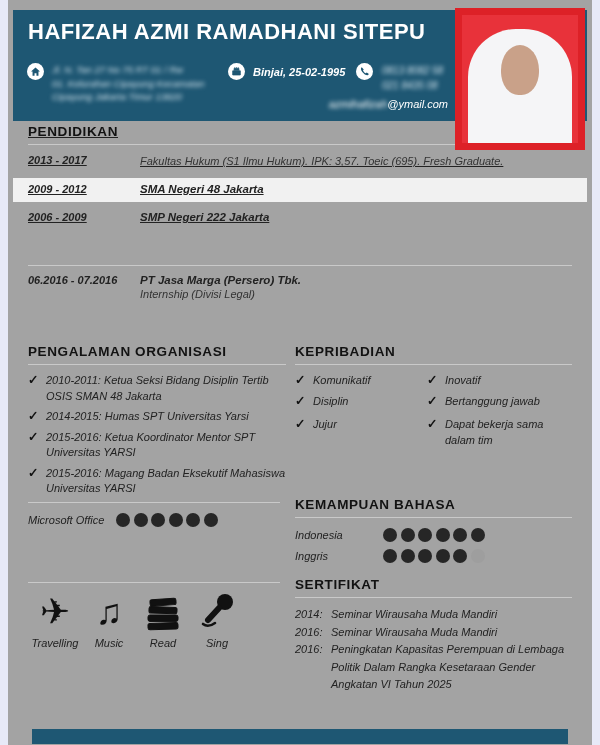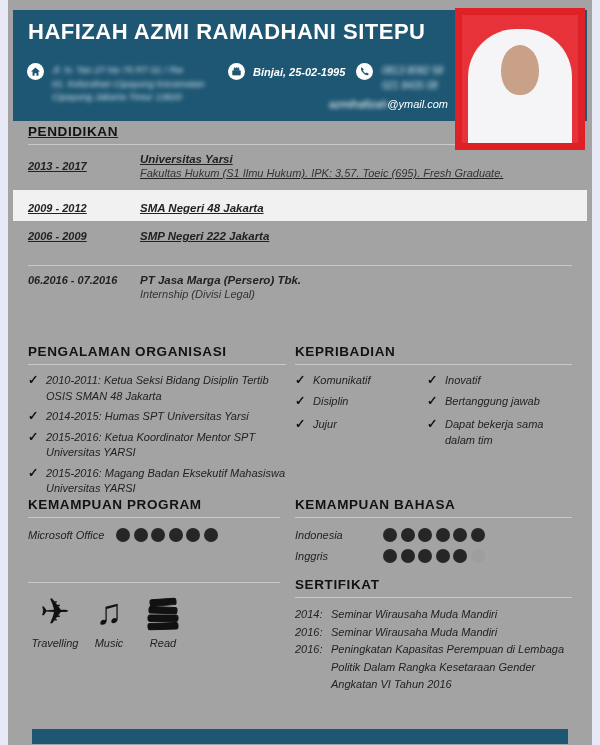--- a/index.html
+++ b/index.html
@@ -153,25 +153,24 @@
       <div class="face"></div>
     </div>
   </div>
 
   <div class="sec" style="left:20px;top:124px;width:544px;text-decoration:underline;">
     <div class="sec-title">PENDIDIKAN</div>
     <div class="rule"></div>
     <div class="edu-row" style="padding:8px 0 6px 0;align-items:center;">
       <div class="period">2013 - 2017</div>
       <div class="edu-main">
-        <div class="edu-title">Universitas Yarsi</div>
         <div class="edu-detail">Fakultas Hukum (S1 Ilmu Hukum). IPK: 3,57. Toeic (695). Fresh Graduate.</div>
       </div>
     </div>
-    <div class="edu-row shaded" style="padding-top:12px;padding-bottom:7px;margin-top:5px;">
+    <div class="edu-row shaded" style="padding-top:5px;padding-bottom:7px;margin-top:5px;">
       <div class="period">2009 - 2012</div>
       <div class="edu-main">
         <div class="edu-title">SMA Negeri 48 Jakarta</div>
       </div>
     </div>
     <div class="edu-row" style="padding:9px 0 0 0;">
       <div class="period">2006 - 2009</div>
       <div class="edu-main">
         <div class="edu-title">SMP Negeri 222 Jakarta</div>
       </div>
@@ -241,21 +240,20 @@
         </div>
         <div class="chk-item" style="margin-top:8px;">
           <span class="chk">✓</span>
           <span>Dapat bekerja sama dalam tim</span>
         </div>
       </div>
     </div>
   </div>
 
   <div class="sec" style="left:20px;top:497px;width:252px;">
-    <div class="sec-title">KEMAMPUAN PROGRAM</div>
     <div class="rule"></div>
     <div style="margin-top:10px;">
       <div class="skill-row">
         <div class="skill-label">Microsoft Office</div>
         <div class="dots">
             <span class="dot filled"></span>
             <span class="dot filled"></span>
             <span class="dot filled"></span>
             <span class="dot filled"></span>
             <span class="dot filled"></span>
@@ -313,37 +311,47 @@
         <div class="hobby-icon">
           <svg width="38" height="34" viewBox="0 0 38 34">
             <rect x="6" y="2" width="26" height="6.4" rx="2" transform="rotate(-4 19 5)"></rect>
             <rect x="5" y="10" width="28" height="6.4" rx="2" transform="rotate(2 19 13)"></rect>
             <rect x="4" y="18" width="30" height="6.4" rx="2"></rect>
             <rect x="4" y="26" width="30" height="6.4" rx="2" transform="rotate(-2 19 29)"></rect>
           </svg>
         </div>
         <div class="hobby-label">Read</div>
       </div>
+      <div class="hobby">
+        <div class="hobby-icon">
+          <svg width="36" height="38" viewBox="0 0 36 38">
+            <circle cx="26" cy="9" r="8" stroke="none"></circle>
+            <line x1="20" y1="15" x2="9" y2="27" stroke-width="6" stroke-linecap="round"></line>
+            <path d="M4 31 q5 4 12 -1" fill="none" stroke-width="2.6" stroke-linecap="round"></path>
+          </svg>
+        </div>
+        <div class="hobby-label">Sing</div>
+      </div>
     </div>
   </div>
 
   <div class="sec" style="left:287px;top:577px;width:277px;">
     <div class="sec-title">SERTIFIKAT</div>
     <div class="rule"></div>
     <div style="margin-top:8px;">
       <div class="cert-item">
         <div class="cert-year">2014:</div>
         <div class="cert-text">Seminar Wirausaha Muda Mandiri</div>
       </div>
       <div class="cert-item">
         <div class="cert-year">2016:</div>
         <div class="cert-text">Seminar Wirausaha Muda Mandiri</div>
       </div>
       <div class="cert-item">
         <div class="cert-year">2016:</div>
-        <div class="cert-text">Peningkatan Kapasitas Perempuan di Lembaga Politik Dalam Rangka Kesetaraan Gender Angkatan VI Tahun 2016</div>
+        <div class="cert-text">Peningkatan Kapasitas Perempuan di Lembaga Politik Dalam Rangka Kesetaraan Gender Angkatan VI Tahun 2025</div>
       </div>
     </div>
   </div>
 
   <div class="footer-bar"></div>
 
 </div>
 
 </body></html>

